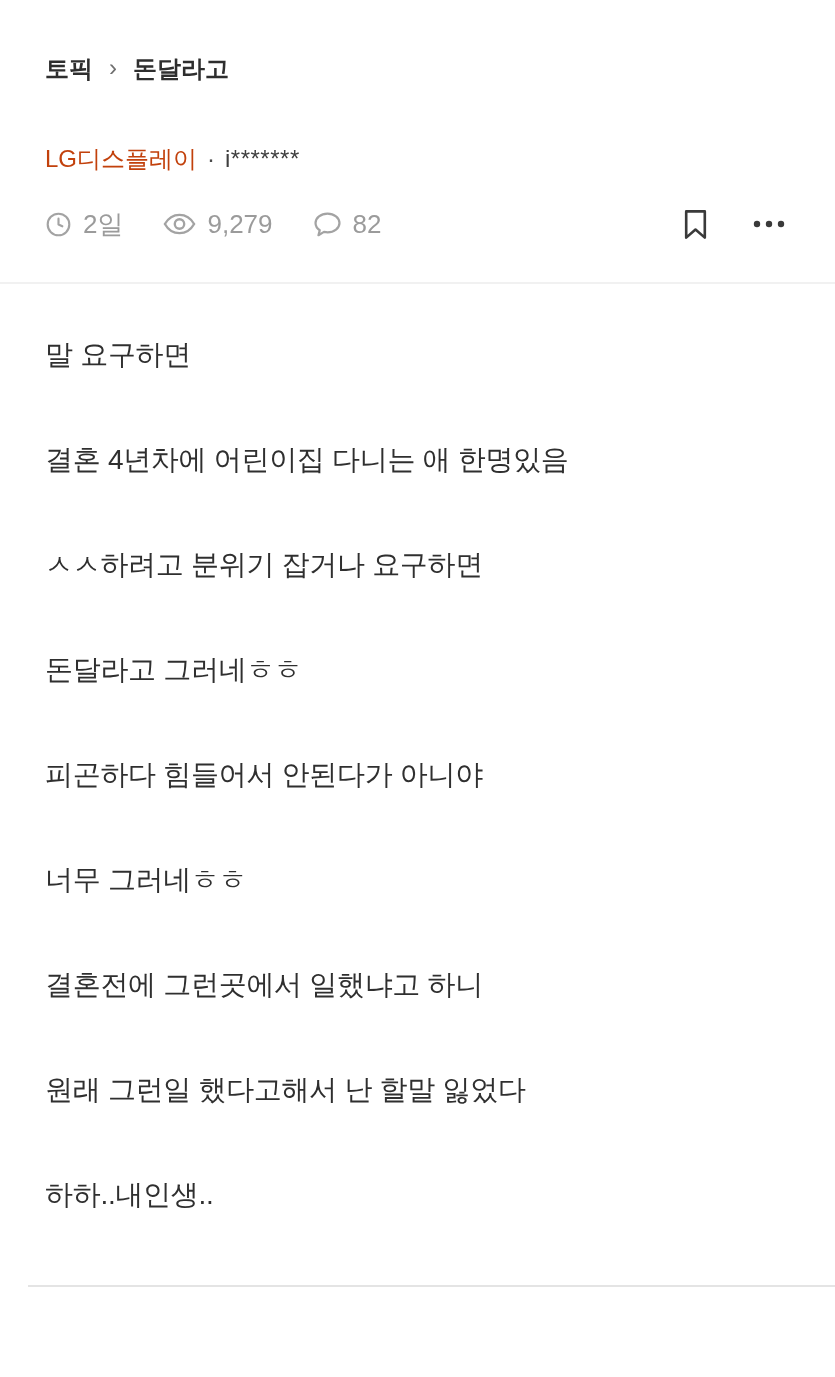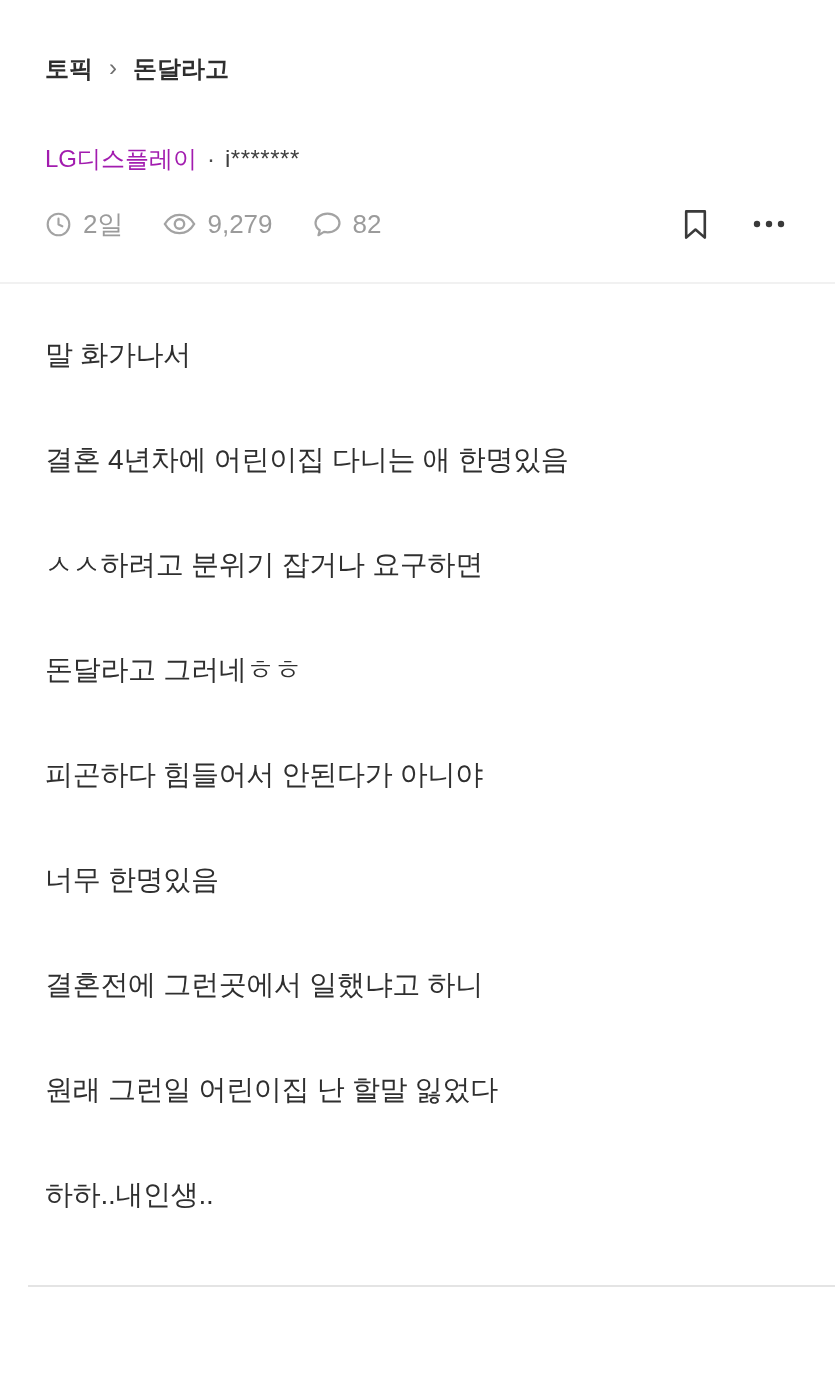--- a/index.html
+++ b/index.html
@@ -41,21 +41,21 @@
     letter-spacing: -0.5px;
   }
 
   .author-row {
     margin-top: 56px;
     display: flex;
     align-items: center;
     font-size: 24px;
     line-height: 34px;
   }
-  .author-company { color: #a21caf; cursor: pointer; }
+  .author-company { color: #c2410c; cursor: pointer; }
   .author-sep { color: #4a4a4a; margin: 0 10px; }
   .author-id { color: #3f3f3f; letter-spacing: 0.5px; }
 
   .meta-row {
     margin-top: 28px;
     height: 40px;
     display: flex;
     align-items: center;
   }
   .meta-left {
@@ -188,26 +188,26 @@
           </span>
         </button>
       </div>
     </div>
 
   </div>
 
   <div class="divider-top"></div>
 
   <div class="post-body">
-    <p>말 화가나서</p>
+    <p>말 요구하면</p>
     <p>결혼 4년차에 어린이집 다니는 애 한명있음</p>
     <p>ㅅㅅ하려고 분위기 잡거나 요구하면</p>
     <p>돈달라고 그러네ㅎㅎ</p>
     <p>피곤하다 힘들어서 안된다가 아니야</p>
-    <p>너무 한명있음</p>
+    <p>너무 그러네ㅎㅎ</p>
     <p>결혼전에 그런곳에서 일했냐고 하니</p>
-    <p>원래 그런일 어린이집 난 할말 잃었다</p>
+    <p>원래 그런일 했다고해서 난 할말 잃었다</p>
     <p>하하..내인생..</p>
   </div>
 
   <div class="divider-bottom"></div>
 
 </div>
 
 </body></html>

